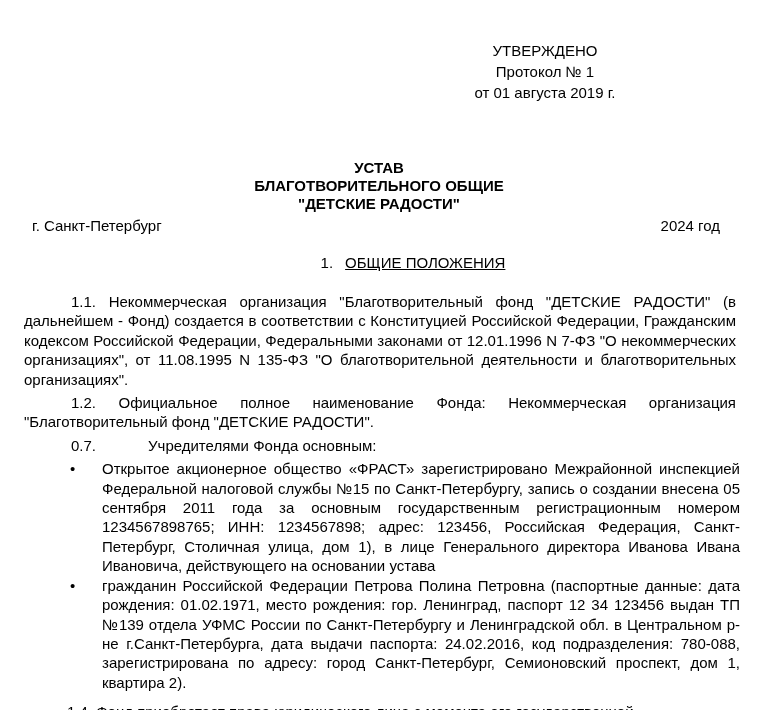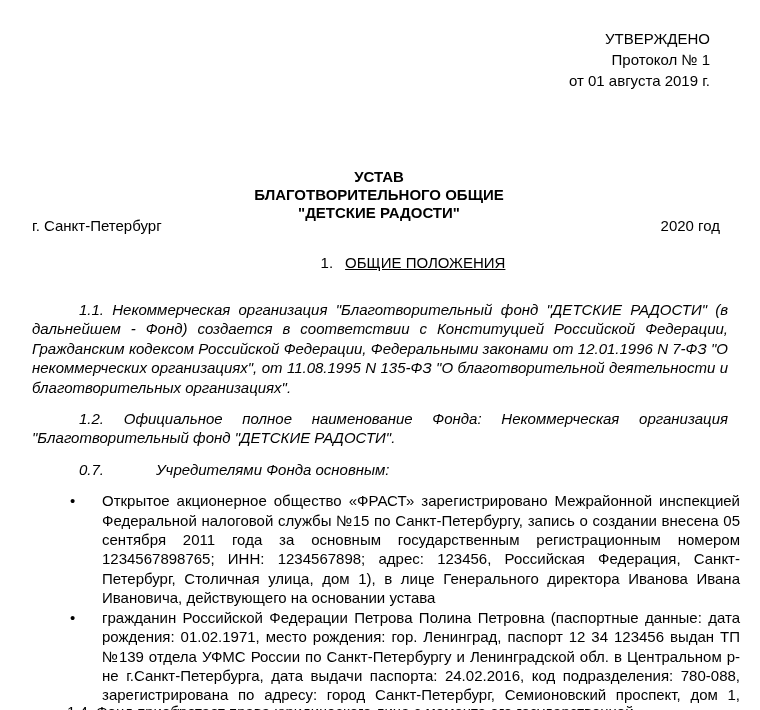--- a/index.html
+++ b/index.html
@@ -17,35 +17,35 @@
     width: 760px;
     height: 710px;
     background: #ffffff;
     overflow: hidden;
     box-sizing: border-box;
   }
 
   
   .approval-block {
     position: absolute;
-    top: 28px;
+    top: 40px;
     left: 380px;
     width: 330px;
-    text-align: right;
+    text-align: center;
     font-size: 15px;
     line-height: 21px;
   }
   .approval-line {
     white-space: nowrap;
   }
 
   
   .doc-title {
     position: absolute;
-    top: 168px;
+    top: 159px;
     left: 0;
     width: 758px;
     text-align: center;
     font-size: 15px;
     font-weight: bold;
     line-height: 18px;
   }
   .doc-title-line { white-space: nowrap; }
 
   
@@ -83,25 +83,24 @@
   
   .body-text {
     position: absolute;
     top: 288px;
     left: 20px;
     width: 720px;
     font-size: 15px;
     line-height: 19.4px;
   }
   p.para {
-    margin: 12px;
+    margin: 4px;
     text-align: justify;
     text-indent: 47px;
     hyphens: none;
-    font-style: italic;
   }
   
   .clause-gap {
     display: inline-block;
     width: 52px;
   }
 
   
   ul.bullets {
     margin: 0;
@@ -150,21 +149,21 @@
   </div>
 
   <div class="doc-title">
     <div class="doc-title-line">УСТАВ</div>
     <div class="doc-title-line">БЛАГОТВОРИТЕЛЬНОГО ОБЩИЕ</div>
     <div class="doc-title-line">"ДЕТСКИЕ РАДОСТИ"</div>
   </div>
 
   <div class="place-year">
     <span>г. Санкт-Петербург</span>
-    <span>2020 год</span>
+    <span>2024 год</span>
   </div>
 
   <div class="section-heading">
     <span class="section-num">1.</span><span class="section-title">ОБЩИЕ ПОЛОЖЕНИЯ</span>
   </div>
 
   <div class="body-text">
 
     <p class="para">1.1. Некоммерческая организация "Благотворительный фонд "ДЕТСКИЕ РАДОСТИ" (в дальнейшем - Фонд) создается в соответствии с Конституцией Российской Федерации, Гражданским кодексом Российской Федерации, Федеральными законами от 12.01.1996 N 7-ФЗ "О некоммерческих организациях", от 11.08.1995 N 135-ФЗ "О благотворительной деятельности и благотворительных организациях".</p>
 

